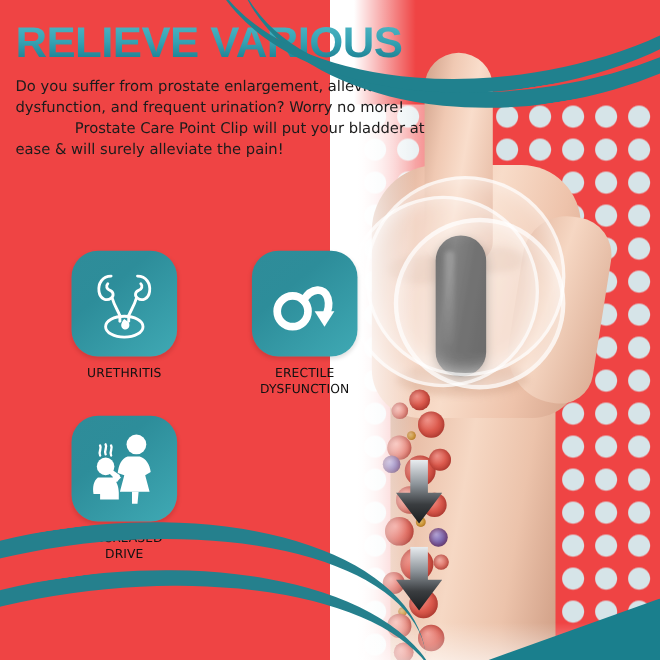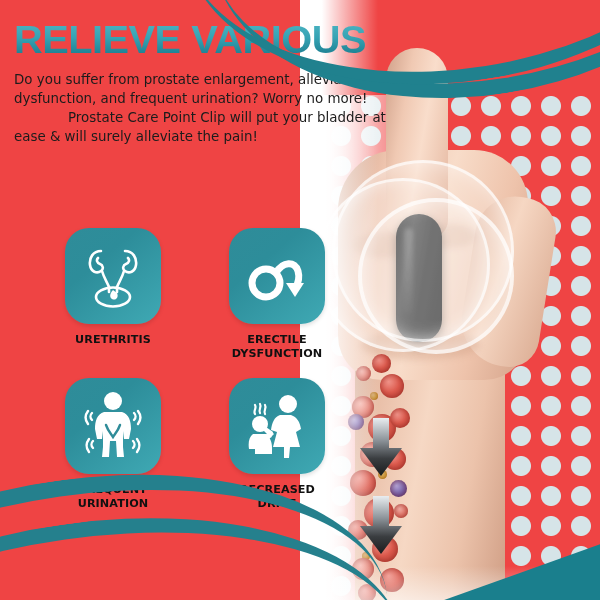--- a/index.html
+++ b/index.html
@@ -161,21 +161,21 @@
     background: linear-gradient(140deg, #2f8c99 0%, #2d8d9a 35%, #3fa9b4 100%);
     box-shadow: 0 2px 4px rgba(0,0,0,0.13);
     display: flex;
     align-items: center;
     justify-content: center;
   }
   .icon-tile svg { display: block; }
   .icon-label {
     margin-top: 9px;
     font-family: "DejaVu Sans", sans-serif;
-    font-weight: 700;
+    font-weight: 400;
     font-size: 11.2px;
     color: #111111;
     text-align: center;
     line-height: 1.22;
     letter-spacing: 0.1px;
   }
 
   
   .photo-side {
     position: absolute;
@@ -425,41 +425,20 @@
           </svg>
         </div>
         <div class="icon-label" style="white-space:pre-line">ERECTILE
 DYSFUNCTION</div>
       </div>
 
     </div>
 
     <div class="icon-row">
 
-      <div class="icon-cell">
-        <div class="icon-tile">
-          <svg width="62" height="70" viewBox="0 0 62 70">
-            <circle cx="31" cy="10" r="9" fill="#ffffff"></circle>
-            <path d="M22 21 C15 23 13 30 13 38 L15 48 L20 48 L21 40 L21 56 L20 66 L27 66 L28 50 L34 50 L35 66 L42 66 L41 56 L41 40 L42 48 L47 48 L49 38 C49 30 47 23 40 21 Z" fill="#ffffff"></path>
-            <path d="M24 34 C26 40 29 43 31 46 C33 43 36 40 38 34" fill="none" stroke="#2f8c99" stroke-width="2.4" stroke-linecap="round"></path>
-            <g stroke="#ffffff" stroke-width="2.4" stroke-linecap="round" fill="none">
-              <path d="M10 22 C8 24 8 27 10 29"></path>
-              <path d="M6 20 C3 24 3 29 6 33"></path>
-              <path d="M52 22 C54 24 54 27 52 29"></path>
-              <path d="M56 20 C59 24 59 29 56 33"></path>
-              <path d="M11 50 C9 52 9 55 11 57"></path>
-              <path d="M7 48 C4 52 4 57 7 61"></path>
-              <path d="M51 50 C53 52 53 55 51 57"></path>
-              <path d="M55 48 C58 52 58 57 55 61"></path>
-            </g>
-          </svg>
-        </div>
-        <div class="icon-label" style="white-space:pre-line">FREQUENT
-URINATION</div>
-      </div>
 
       <div class="icon-cell">
         <div class="icon-tile">
           <svg width="66" height="68" viewBox="0 0 66 68">
 
             <circle cx="44" cy="12" r="9" fill="#ffffff"></circle>
             <path d="M36 23 C30 25 28 31 27 38 L33 40 L29 55 L56 55 L52 40 L57 37 C56 30 53 25 47 23 Z" fill="#ffffff"></path>
             <path d="M29 40 L22 35 L19 38 L27 46 Z" fill="#ffffff"></path>
             <path d="M40 55 L40 66 L45 66 L46 55 Z" fill="#ffffff"></path>
 

